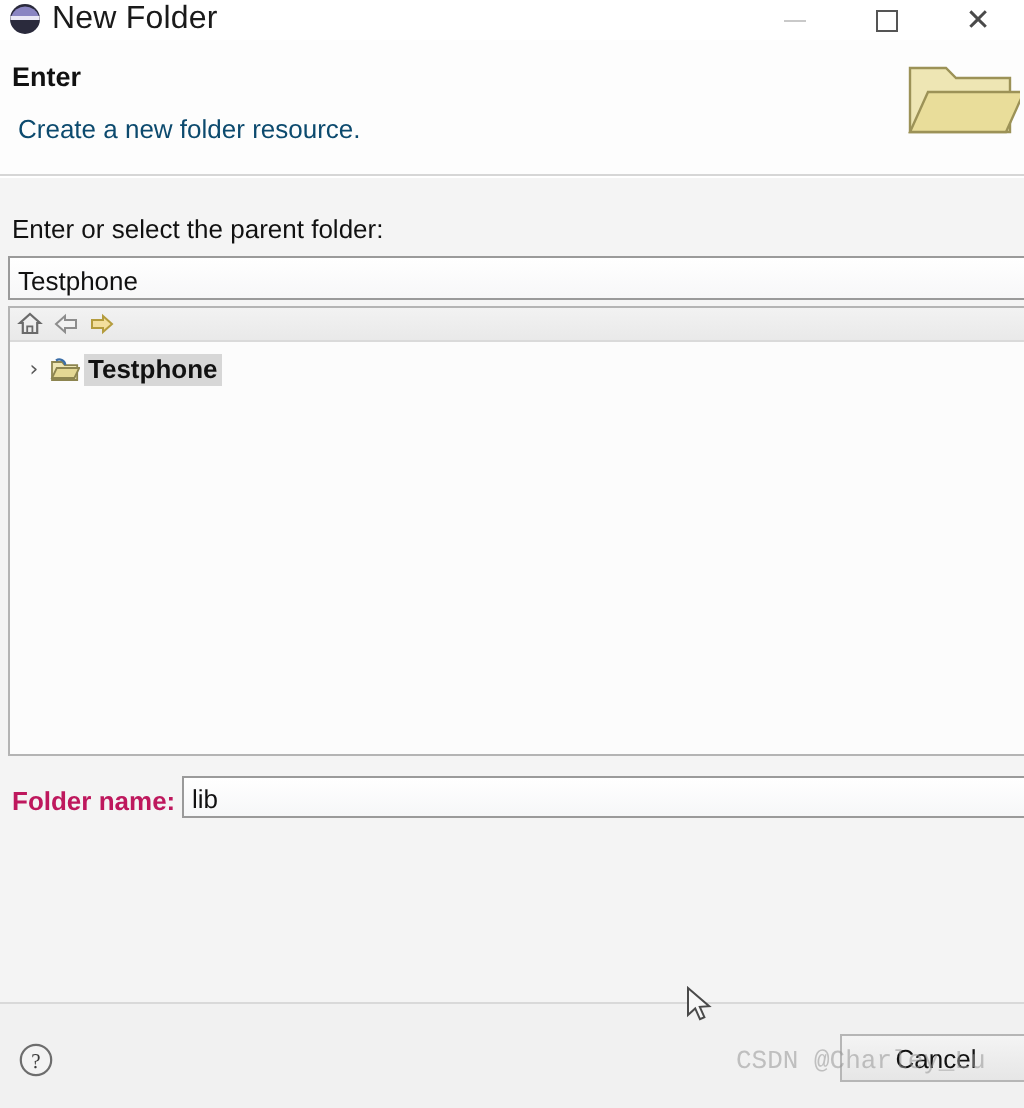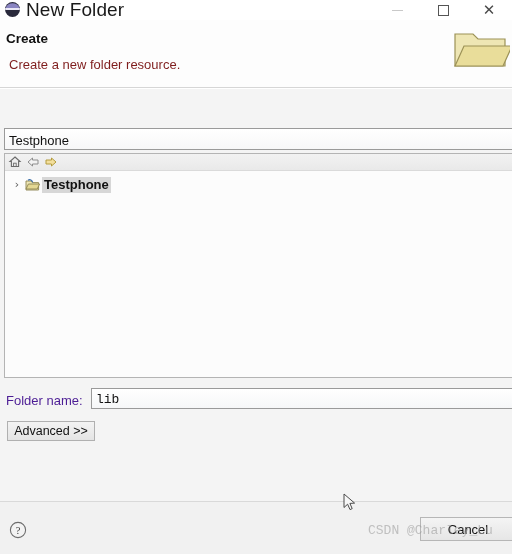--- a/index.html
+++ b/index.html
@@ -22,21 +22,21 @@
     background: #ffffff;
     display: flex; align-items: center;
   }
   .title-icon {
     width: 17px; height: 17px;
     margin-left: 4px; margin-top: -1px;
     position: relative;
     flex: 0 0 auto;
   }
   .title-text {
-    font-size: 19px;
+    font-size: 16px;
     color: #1a1a1a;
     margin-left: 5px;
     letter-spacing: .1px;
     white-space: nowrap;
   }
   .win-controls {
     position: absolute; right: 0; top: 0;
     height: 20px; display: flex; align-items: center;
   }
   .win-btn {
@@ -54,21 +54,21 @@
     width: 512px; height: 68px;
     background: #fdfdfd;
     border-bottom: 1px solid #d6d6d6;
   }
   .header-title {
     position: absolute; left: 6px; top: 11px;
     font-size: 13.5px; font-weight: bold; color: #111;
   }
   .header-desc {
     position: absolute; left: 9px; top: 37px;
-    font-size: 13px; color: #7f1d1d;
+    font-size: 13px; color: #0c4a6e;
   }
   .header-folder-icon {
     position: absolute; right: 2px; top: 6px;
     width: 58px; height: 46px;
   }
 
   
   .body-area {
     position: absolute; top: 89px; left: 0;
     width: 512px; height: 412px;
@@ -122,31 +122,31 @@
   .tree-label {
     font-size: 13px; font-weight: bold; color: #111;
     background: #d7d7d7;
     padding: 0 2px;
     line-height: 16px;
   }
 
   
   .label-foldername {
     position: absolute; left: 6px; top: 304px;
-    font-size: 13px; color: #4c1d95;
+    font-size: 13px; color: #be185d; font-weight: bold;
   }
   .foldername-input {
     position: absolute; left: 91px; top: 299px;
     width: 421px; height: 21px;
     background: linear-gradient(#ffffff, #f6f7f8);
     border: 1px solid #9a9a9a;
     border-right: none;
     font-size: 13px; color: #111;
     padding: 1px 0 0 4px;
-    font-family: Liberation Mono, monospace;
+    font-family: Liberation Sans, sans-serif;
     outline: none;
   }
   .advanced-btn {
     position: absolute; left: 7px; top: 332px;
     min-width: 88px; height: 20px;
     background: linear-gradient(#f3f3f3, #e4e4e4);
     border: 1px solid #b0b0b0;
     font-size: 12.5px; color: #111;
     font-family: "Liberation Sans", sans-serif;
     padding: 0 6px;
@@ -227,32 +227,33 @@
       <span class="win-btn">
           <i class="max-glyph"></i>
         </span>
       <span class="win-btn">
           <span class="close-glyph">✕</span>
         </span>
     </div>
   </div>
 
   <div class="header">
-    <div class="header-title">Create</div>
+    <div class="header-title">Enter</div>
     <div class="header-desc">Create a new folder resource.</div>
     <span class="header-folder-icon">
       <svg width="58" height="46" viewBox="0 0 58 46">
         <path d="M3 8 h18 l5 5 h27 v27 h-50 z" fill="#eee6b4" stroke="#9c9257" stroke-width="1.2"></path>
         <path d="M3 40 l9 -20 h48 l-9 20 z" fill="#e9dd9a" stroke="#9c9257" stroke-width="1.2"></path>
       </svg>
     </span>
   </div>
 
   <div class="body-area">
 
+    <div class="label-parent">Enter or select the parent folder:</div>
 
     <input class="parent-input" type="text" value="Testphone" style="">
 
     <div class="tree-panel">
       <div class="tree-toolbar">
         <span class="tb-icon">
           <svg width="14" height="14" viewBox="0 0 14 14">
             <path d="M7 2 L12 6.5 H10.6 V11.5 H3.4 V6.5 H2 Z" fill="none" stroke="#6a6a6a" stroke-width="1.1"></path>
             <rect x="5.6" y="8.2" width="2.6" height="3.3" fill="none" stroke="#6a6a6a" stroke-width="0.9"></rect>
           </svg>
@@ -280,21 +281,20 @@
             </svg>
           </span>
           <span class="tree-label">Testphone</span>
         </div>
       </div>
     </div>
 
     <div class="label-foldername">Folder name:</div>
     <input class="foldername-input" type="text" value="lib" style="">
 
-    <div class="advanced-btn">Advanced &gt;&gt;</div>
   </div>
 
   <div class="footer">
     <span class="help-icon">
       <svg width="18" height="18" viewBox="0 0 18 18">
         <circle cx="9" cy="9" r="7.6" fill="#f3f3f3" stroke="#6d6d6d" stroke-width="1.1"></circle>
         <text x="9" y="13" font-size="10.5" text-anchor="middle" fill="#3a3a3a" font-family="Liberation Serif, serif">?</text>
       </svg>
     </span>
   </div>

